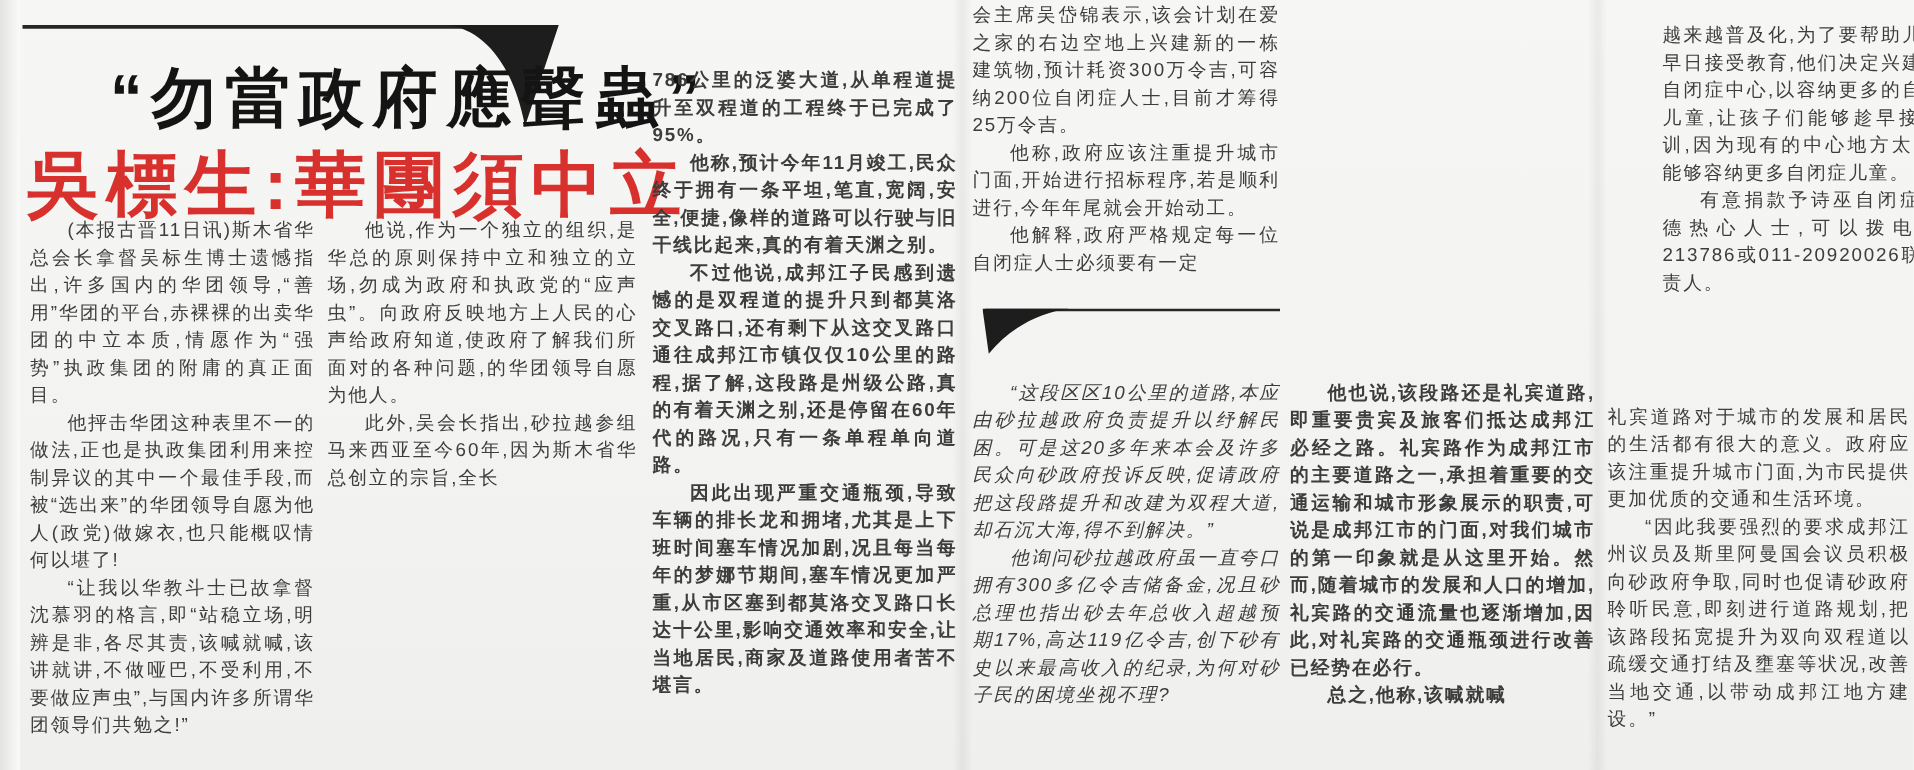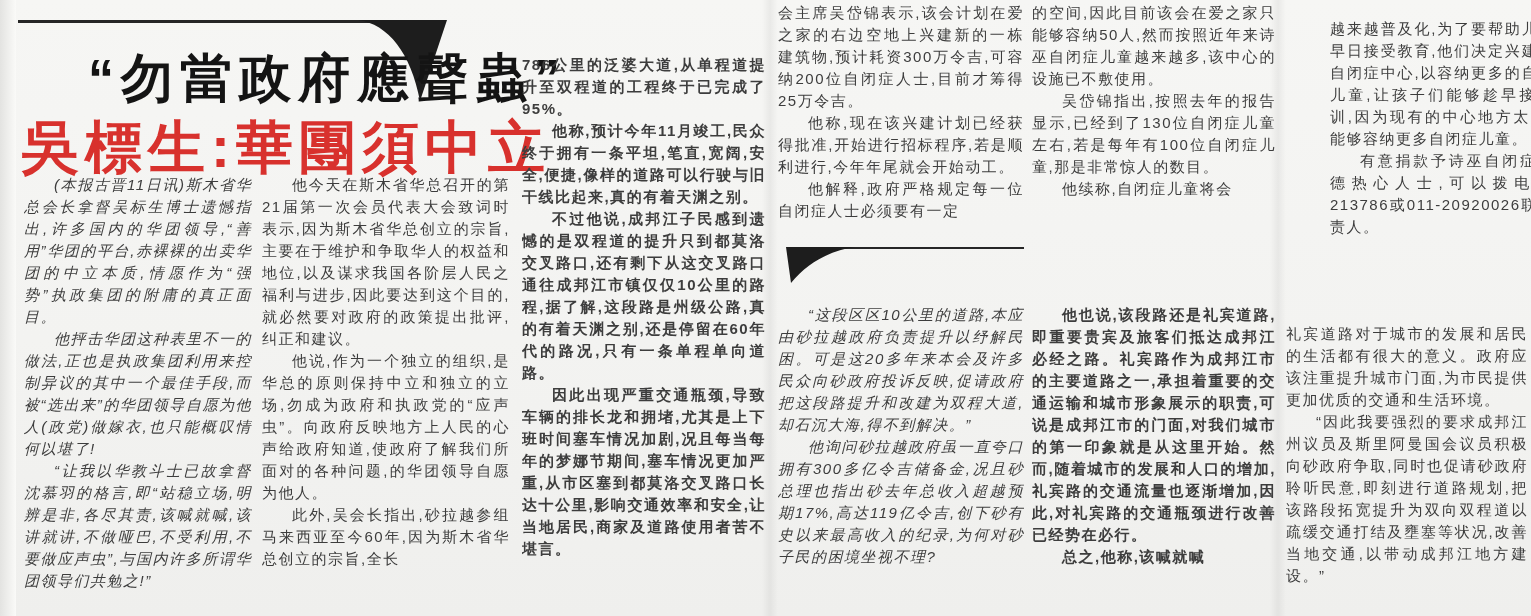--- a/index.html
+++ b/index.html
@@ -25,21 +25,21 @@
     font-size:52px;font-weight:bold;color:#141414;letter-spacing:7px;white-space:nowrap;
   }
   .headline-main{
     position:absolute;left:22px;top:110px;width:495px;
     font-size:57px;font-weight:bold;color:#d8312d;letter-spacing:6px;white-space:nowrap;
   }
   .col{position:absolute;overflow:hidden;font-size:15px;line-height:22px;
     color:#3d3d3d;letter-spacing:1.5px;}
   .para{margin:0;text-align:justify;}
   .para.indent{text-indent:2em;}
-  .c1{left:24px;  top:174px;width:228px;height:442px;font-style:italic;}
+  .c1{left:24px;  top:174px;width:228px;height:442px;}
   .c2{left:262px; top:174px;width:248px;height:442px;}
   .c3{left:522px; top:54px; width:244px;height:560px;font-weight:bold;}
   .c4t{left:778px; top:2px;  width:246px;height:248px;}
   .c5t{left:1032px;top:2px;  width:244px;height:248px;}
   .c6t{left:1286px;top:18px;  width:242px;height:248px;margin-left:44px;}
   .c4b{left:778px; top:304px;width:246px;height:312px;font-style:italic;}
   .c5b{left:1032px;top:304px;width:244px;height:312px;font-weight:bold;}
   .c6b{left:1286px;top:291px;width:242px;height:312px;margin-top:32px;}
 </style>
 </head>
@@ -58,41 +58,35 @@
 
   <div class="headline-quote">“勿當政府應聲蟲”</div>
   <div class="headline-main">吳標生:華團須中立</div>
 
   <div class="col c1">
       <p class="para indent">(本报古晋11日讯)斯木省华总会长拿督吴标生博士遗憾指出,许多国内的华团领导,“善用”华团的平台,赤裸裸的出卖华团的中立本质,情愿作为“强势”执政集团的附庸的真正面目。</p>
       <p class="para indent">他抨击华团这种表里不一的做法,正也是执政集团利用来控制异议的其中一个最佳手段,而被“选出来”的华团领导自愿为他人(政党)做嫁衣,也只能概叹情何以堪了!</p>
       <p class="para indent">“让我以华教斗士已故拿督沈慕羽的格言,即“站稳立场,明辨是非,各尽其责,该喊就喊,该讲就讲,不做哑巴,不受利用,不要做应声虫”,与国内许多所谓华团领导们共勉之!”</p>
     </div>
   <div class="col c2">
-      <p class="para indent">他今天在斯木省华总召开的第21届第一次会员代表大会致词时表示,因为斯木省华总创立的宗旨,主要在于维护和争取华人的权益和地位,以及谋求我国各阶层人民之福利与进步,因此要达到这个目的,就必然要对政府的政策提出批评,纠正和建议。</p>
       <p class="para indent">他说,作为一个独立的组织,是华总的原则保持中立和独立的立场,勿成为政府和执政党的“应声虫”。向政府反映地方上人民的心声给政府知道,使政府了解我们所面对的各种问题,的华团领导自愿为他人。</p>
       <p class="para indent">此外,吴会长指出,砂拉越参组马来西亚至今60年,因为斯木省华总创立的宗旨,全长</p>
     </div>
 
   <div class="col c3">
       <p class="para">786公里的泛婆大道,从单程道提升至双程道的工程终于已完成了95%。</p>
       <p class="para indent">他称,预计今年11月竣工,民众终于拥有一条平坦,笔直,宽阔,安全,便捷,像样的道路可以行驶与旧干线比起来,真的有着天渊之别。</p>
       <p class="para indent">不过他说,成邦江子民感到遗憾的是双程道的提升只到都莫洛交叉路口,还有剩下从这交叉路口通往成邦江市镇仅仅10公里的路程,据了解,这段路是州级公路,真的有着天渊之别,还是停留在60年代的路况,只有一条单程单向道路。</p>
       <p class="para indent">因此出现严重交通瓶颈,导致车辆的排长龙和拥堵,尤其是上下班时间塞车情况加剧,况且每当每年的梦娜节期间,塞车情况更加严重,从市区塞到都莫洛交叉路口长达十公里,影响交通效率和安全,让当地居民,商家及道路使用者苦不堪言。</p>
     </div>
 
   <div class="col c4t">
       <p class="para">会主席吴岱锦表示,该会计划在爱之家的右边空地上兴建新的一栋建筑物,预计耗资300万令吉,可容纳200位自闭症人士,目前才筹得25万令吉。</p>
-      <p class="para indent">他称,现在该兴建计划已经获得批准,开始进行招标程序,若是顺利进行,今年年尾就会开始动工。</p>
+      <p class="para indent">他称,政府应该注重提升城市门面,开始进行招标程序,若是顺利进行,今年年尾就会开始动工。</p>
       <p class="para indent">他解释,政府严格规定每一位自闭症人士必须要有一定</p>
-    </div>
-  <div class="col c5t">
-      <p class="para">的空间,因此目前该会在爱之家只能够容纳50人,然而按照近年来诗巫自闭症儿童越来越多,该中心的设施已不敷使用。</p>
-      <p class="para indent">吴岱锦指出,按照去年的报告显示,已经到了130位自闭症儿童左右,若是每年有100位自闭症儿童,那是非常惊人的数目。</p>
-      <p class="para indent">他续称,自闭症儿童将会</p>
     </div>
   <div class="col c6t">
       <p class="para">越来越普及化,为了要帮助儿童们早日接受教育,他们决定兴建新的自闭症中心,以容纳更多的自闭症儿童,让孩子们能够趁早接受培训,因为现有的中心地方太小,不能够容纳更多自闭症儿童。</p>
       <p class="para indent">有意捐款予诗巫自闭症协会德热心人士,可以拨电084-213786或011-20920026联络负责人。</p>
     </div>
 
   <div class="rule mid-rule"></div>
   <svg class="arrow mid-arrow" width="70" height="38" viewBox="0 0 70 38">
     <path d="M69,1 C46,4 22,16 5,37 L0,1 Z" fill="#1d1d1d"></path>
   </svg>

